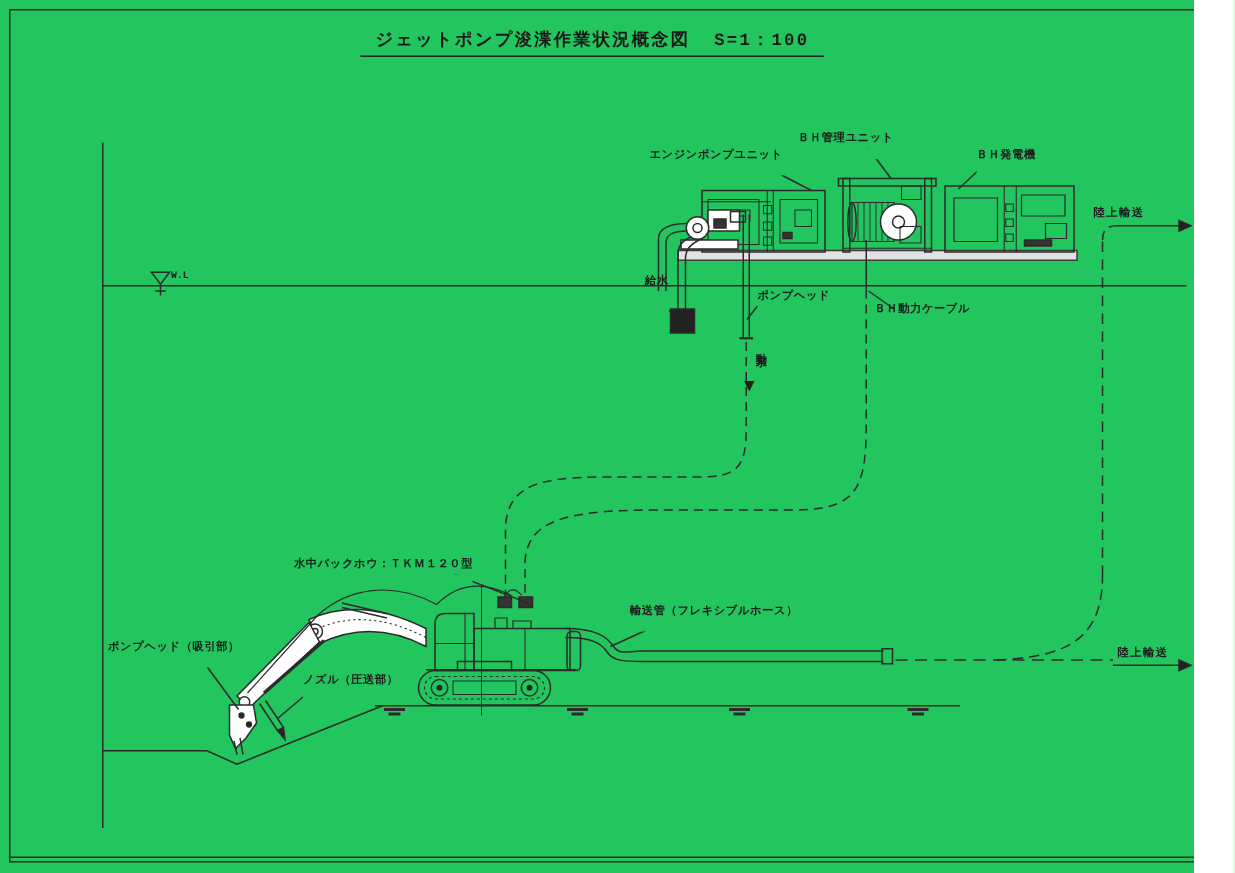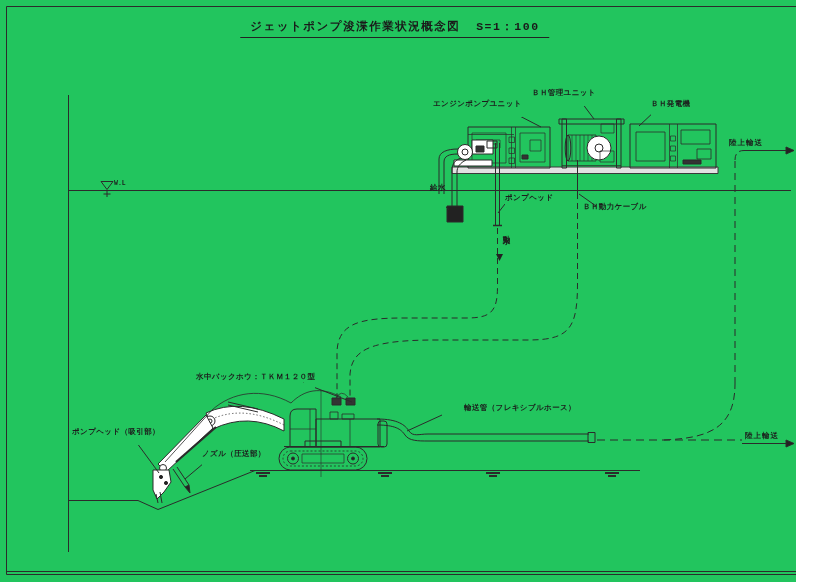--- a/index.html
+++ b/index.html
@@ -249,18 +249,18 @@
 <div class="lbl u" style="left:651px;top:100px">ＢＨ発電機</div>
 
 <div class="lbl u" style="left:430px;top:184px">給水</div>
 <div class="lbl u" style="left:505px;top:194px">ポンプヘッド</div>
 <div class="vert">動力水</div>
 <div class="lbl u" style="left:583px;top:203px">ＢＨ動力ケーブル</div>
 
 <div class="lbl u" style="left:196px;top:373px">水中バックホウ：ＴＫＭ１２０型</div>
 <div class="lbl u" style="left:72px;top:428px">ポンプヘッド（吸引部）</div>
 <div class="lbl u" style="left:202px;top:450px">ノズル（圧送部）</div>
-<div class="lbl u" style="left:464px;top:404px">輸送管（フレキシブルホース）</div>
+<div class="lbl u" style="left:420px;top:404px">輸送管（フレキシブルホース）</div>
 
 <div class="lbl" style="left:729px;top:139px;letter-spacing:1px">陸上輸送</div>
 <div class="lbl" style="left:745px;top:432px;letter-spacing:1px">陸上輸送</div>
 
 </div>
 
 </body></html>

